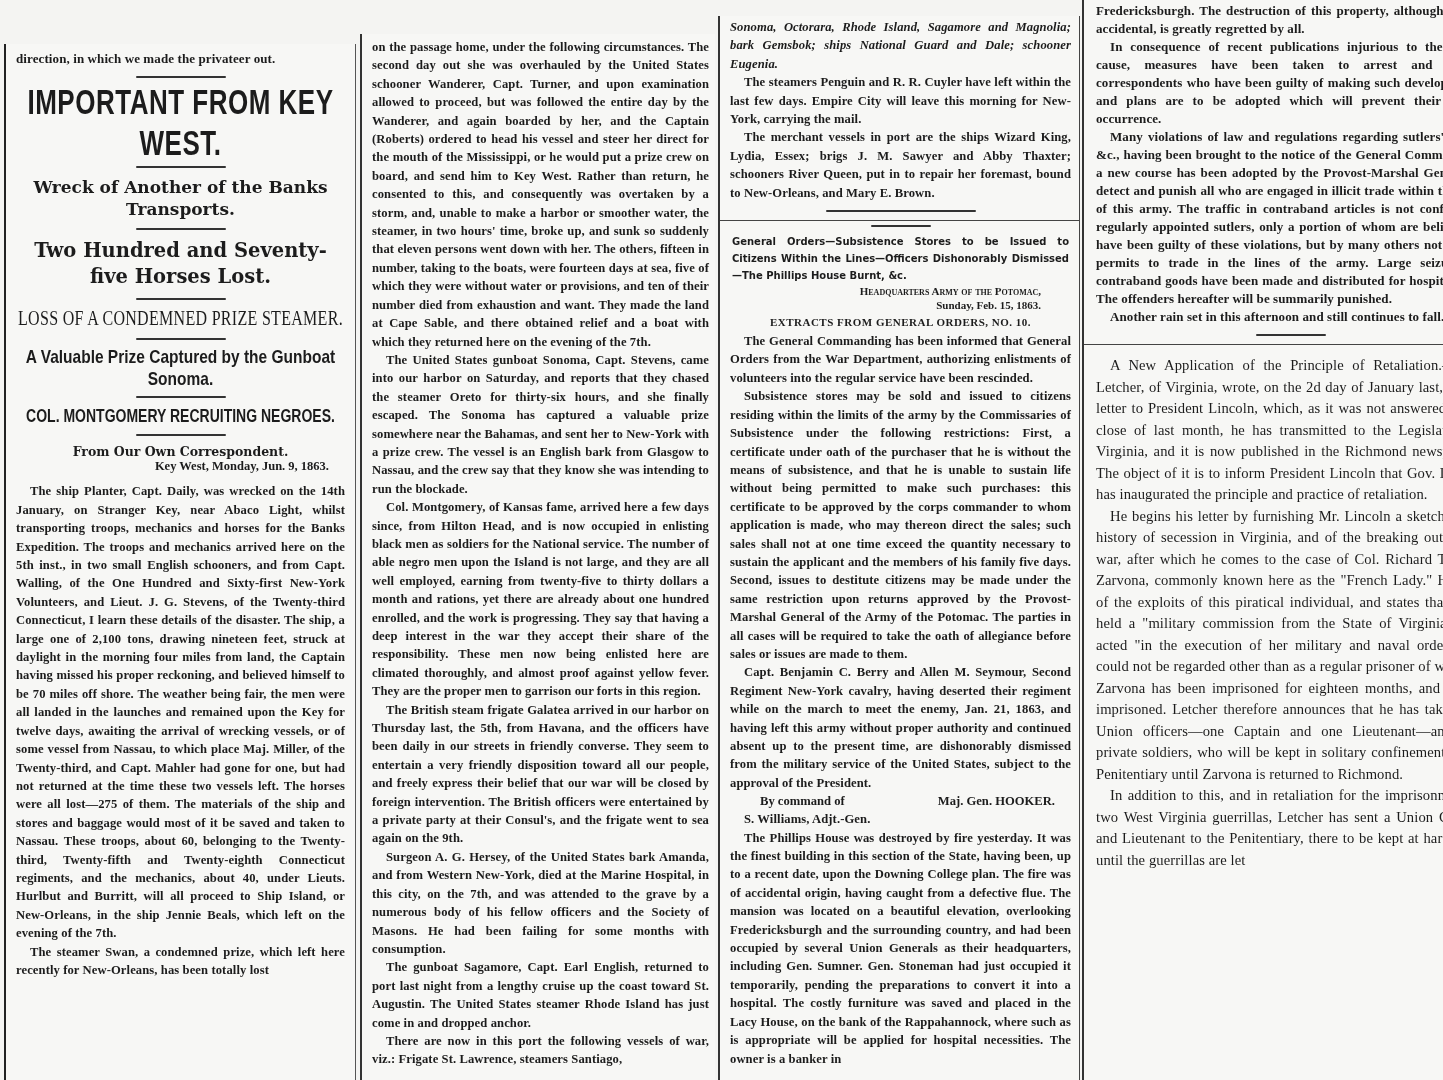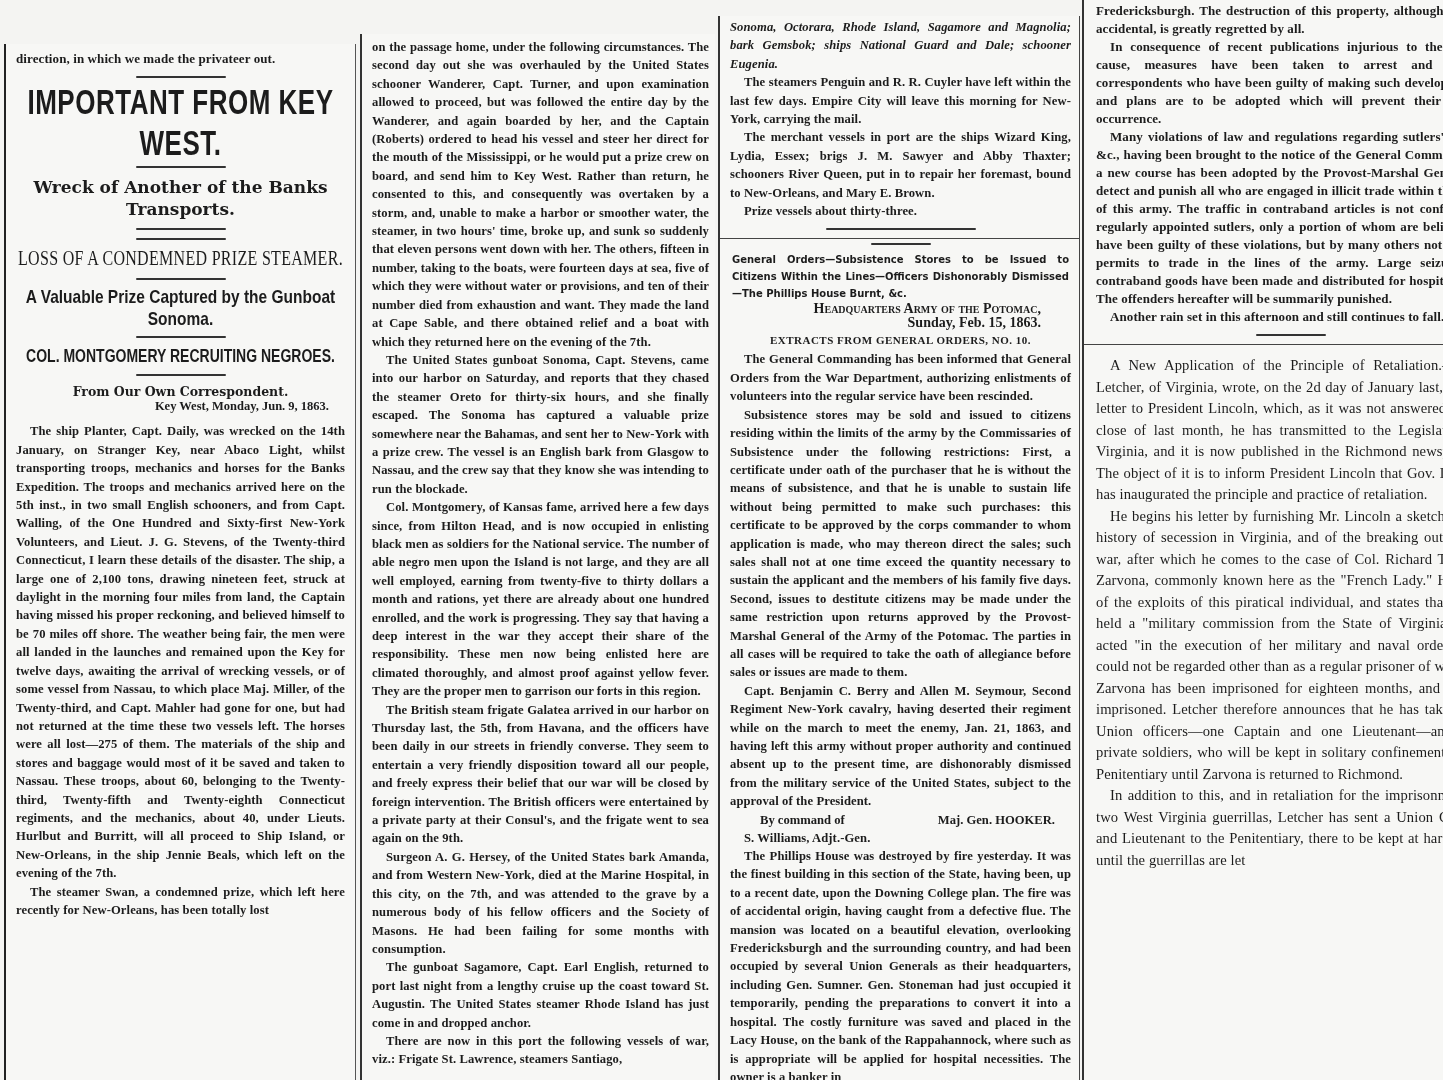--- a/index.html
+++ b/index.html
@@ -21,36 +21,37 @@
   .h1 { font-family: "Liberation Sans", "DejaVu Sans", sans-serif; font-weight: bold; font-size: 26px; text-align: center; letter-spacing: 0.5px; transform: scaleY(1.35); margin: 14px 0 12px; }
   .h2 { font-family: "DejaVu Serif", serif; font-weight: 900; font-size: 17px; text-align: center; line-height: 22px; }
   .h3 { font-family: "DejaVu Serif", serif; font-weight: 900; font-size: 19.5px; text-align: center; line-height: 26px; }
   .h4 { font-family: "Liberation Serif", serif; font-weight: normal; font-size: 16px; text-align: center; transform: scaleY(1.25); letter-spacing: 0.3px; }
   .h5 { font-family: "Liberation Sans", sans-serif; font-weight: bold; font-size: 15.5px; text-align: center; transform: scaleY(1.2); }
   .h6 { font-family: "Liberation Sans", sans-serif; font-weight: bold; font-size: 14px; text-align: center; transform: scaleY(1.25); }
   .byline { font-family: "DejaVu Serif", serif; font-weight: bold; font-size: 12.5px; text-align: center; margin-top: 4px; }
   .dateline { font-weight: bold; font-size: 12.5px; text-align: right; padding-right: 16px; }
   .big { font-family: "DejaVu Serif", serif; font-weight: 900; font-size: 17px; letter-spacing: 0.3px; text-align: center; margin: 8px 0 4px; }
   .subhead { font-family: "DejaVu Sans", sans-serif; font-weight: bold; font-size: 10px; text-align: justify; line-height: 17px; padding: 0 2px; }
-  .hq { font-size: 14px; text-align: right; padding-right: 30px; line-height: 14px; font-weight: bold; }
+  .hq { font-size: 11px; text-align: right; padding-right: 30px; line-height: 14px; font-weight: bold; }
   .extract { font-size: 11px; font-weight: bold; text-align: center; letter-spacing: 0.5px; margin: 4px 0; }
   .col-right p { font-size: 14.3px; line-height: 21.2px; font-weight: normal; }
   .frame { border-left: 1.5px solid #444; border-right: 1.5px solid #555; }
   .sig { display: flex; justify-content: space-between; font-size: 12.6px; font-weight: bold; padding: 0 16px 0 30px; line-height: 18px; }
 </style>
 </head>
 <body>
 
 <div class="col frame" style="left:4px; width:352px; padding:6px 10px 0 10px; border-left:2px solid #222;margin-top:44px;">
   <p style="font-size:13px;">direction, in which we made the privateer out.</p>
   <div class="hr"></div>
   <div class="h1">IMPORTANT FROM KEY WEST.</div>
   <div class="hr"></div>
   <div class="h2">Wreck of Another of the Banks Transports.</div>
   <div class="hr"></div>
+  <div class="h3">Two Hundred and Seventy-five Horses Lost.</div>
   <div class="hr"></div>
   <div class="h4" style="margin:10px 0;">LOSS OF A CONDEMNED PRIZE STEAMER.</div>
   <div class="hr"></div>
   <div class="h5" style="margin:10px 0;">A Valuable Prize Captured by the Gunboat Sonoma.</div>
   <div class="hr"></div>
   <div class="h6" style="margin:10px 0;">COL. MONTGOMERY RECRUITING NEGROES.</div>
   <div class="hr"></div>
   <div class="byline">From Our Own Correspondent.</div>
   <div class="dateline">Key West, Monday, Jun. 9, 1863.</div>
   <div style="height:8px"></div>
@@ -65,21 +66,20 @@
   <p class="indent">The British steam frigate Galatea arrived in our harbor on Thursday last, the 5th, from Havana, and the officers have been daily in our streets in friendly converse. They seem to entertain a very friendly disposition toward all our people, and freely express their belief that our war will be closed by foreign intervention. The British officers were entertained by a private party at their Consul's, and the frigate went to sea again on the 9th.</p>
   <p class="indent">Surgeon A. G. Hersey, of the United States bark Amanda, and from Western New-York, died at the Marine Hospital, in this city, on the 7th, and was attended to the grave by a numerous body of his fellow officers and the Society of Masons. He had been failing for some months with consumption.</p>
   <p class="indent">The gunboat Sagamore, Capt. Earl English, returned to port last night from a lengthy cruise up the coast toward St. Augustin. The United States steamer Rhode Island has just come in and dropped anchor.</p>
   <p class="indent">There are now in this port the following vessels of war, viz.: Frigate St. Lawrence, steamers Santiago,</p>
 </div>
 
 <div class="col" style="left:718px; width:362px; padding:2px 8px 0 10px; border-left:2px solid #333; border-right:1.5px solid #444;margin-top:16px;">
   <p style="font-style:italic;">Sonoma, Octorara, Rhode Island, Sagamore and Magnolia; bark Gemsbok; ships National Guard and Dale; schooner Eugenia.</p>
   <p class="indent">The steamers Penguin and R. R. Cuyler have left within the last few days. Empire City will leave this morning for New-York, carrying the mail.</p>
   <p class="indent">The merchant vessels in port are the ships Wizard King, Lydia, Essex; brigs J. M. Sawyer and Abby Thaxter; schooners River Queen, put in to repair her foremast, bound to New-Orleans, and Mary E. Brown.</p>
-  <p class="indent">Prize vessels about thirty-three.</p>
   <div class="hr wide"></div>
   <div style="border-top:1.5px solid #444; margin:0 -8px 0 -10px;"></div>
   <div class="hr" style="width:60px; margin:4px auto 6px;"></div>
   <div class="subhead">General Orders—Subsistence Stores to be Issued to Citizens Within the Lines—Officers Dishonorably Dismissed—The Phillips House Burnt, &amp;c.</div>
   <div class="hq" style="font-variant:small-caps;">Headquarters Army of the Potomac,</div>
   <div class="hq">Sunday, Feb. 15, 1863.</div>
   <div class="extract">EXTRACTS FROM GENERAL ORDERS, NO. 10.</div>
   <p class="indent">The General Commanding has been informed that General Orders from the War Department, authorizing enlistments of volunteers into the regular service have been rescinded.</p>
   <p class="indent">Subsistence stores may be sold and issued to citizens residing within the limits of the army by the Commissaries of Subsistence under the following restrictions: First, a certificate under oath of the purchaser that he is without the means of subsistence, and that he is unable to sustain life without being permitted to make such purchases: this certificate to be approved by the corps commander to whom application is made, who may thereon direct the sales; such sales shall not at one time exceed the quantity necessary to sustain the applicant and the members of his family five days. Second, issues to destitute citizens may be made under the same restriction upon returns approved by the Provost-Marshal General of the Army of the Potomac. The parties in all cases will be required to take the oath of allegiance before sales or issues are made to them.</p>
   <p class="indent">Capt. Benjamin C. Berry and Allen M. Seymour, Second Regiment New-York cavalry, having deserted their regiment while on the march to meet the enemy, Jan. 21, 1863, and having left this army without proper authority and continued absent up to the present time, are dishonorably dismissed from the military service of the United States, subject to the approval of the President.</p>

